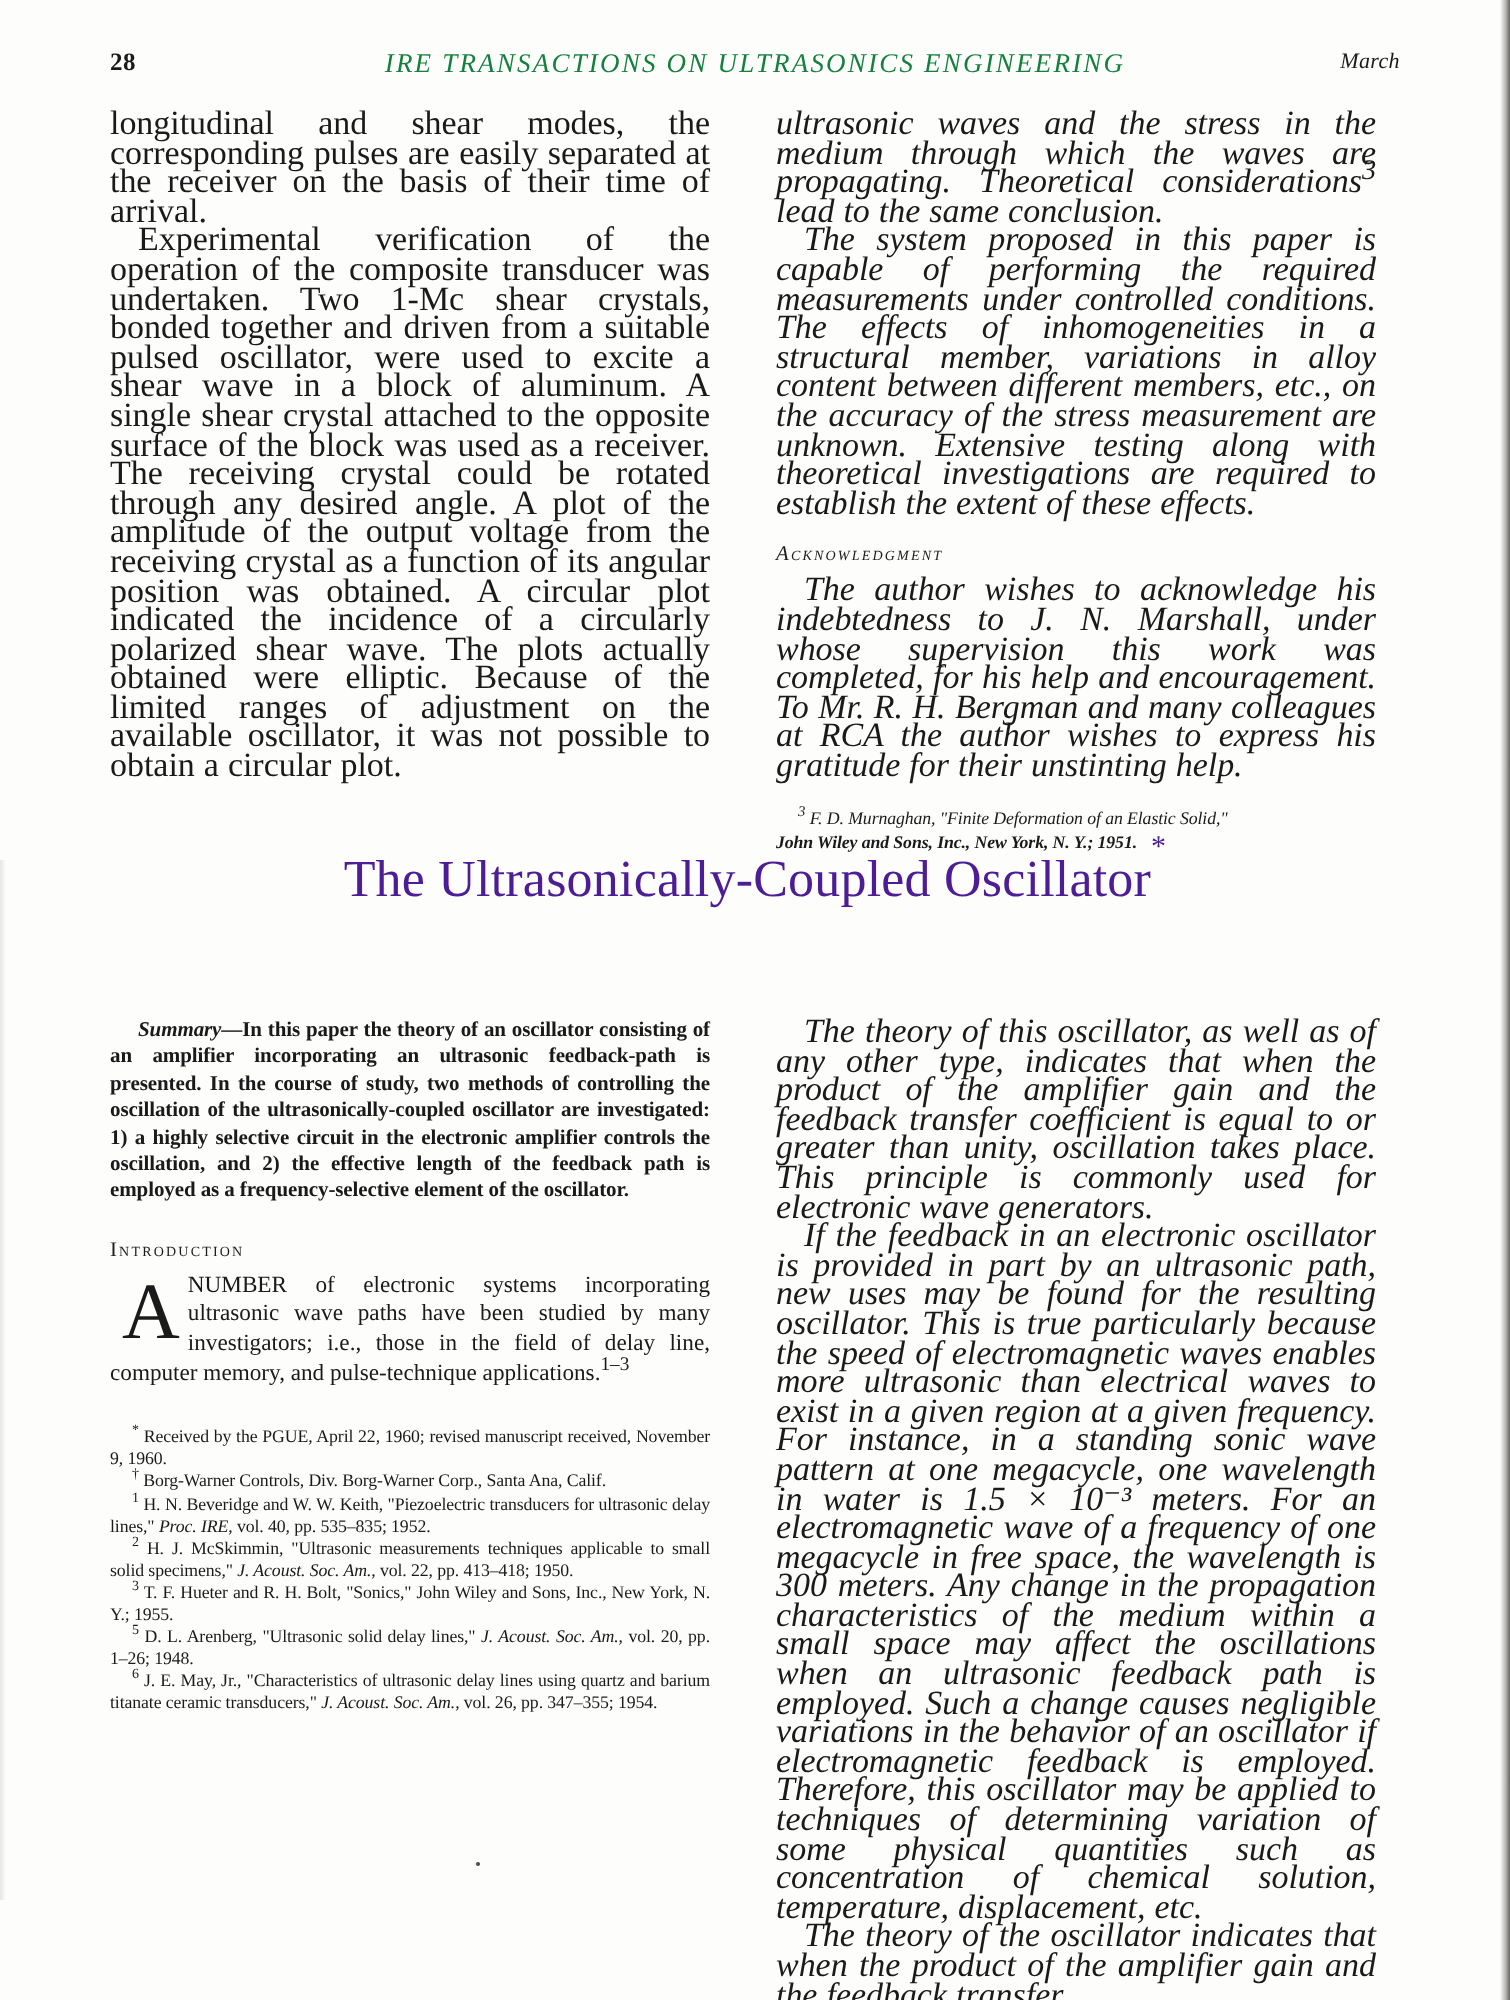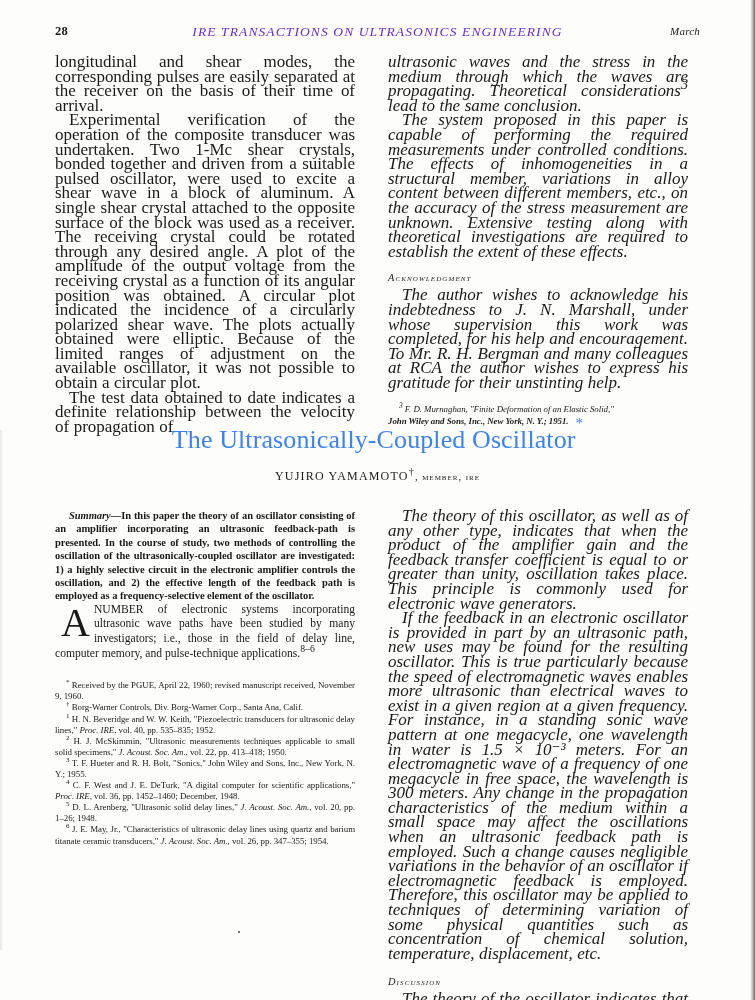--- a/index.html
+++ b/index.html
@@ -58,21 +58,21 @@
   }
   #journal-title {
     position: absolute;
     left: 0;
     right: 0;
     top: 0;
     text-align: center;
     font-style: italic;
     font-size: 13.5px;
     letter-spacing: 1.1px;
-    color: #6d28d9;
+    color: #15803d;
   }
   #issue-month {
     position: absolute;
     right: 0;
     top: 1px;
     font-style: italic;
     font-size: 11px;
     letter-spacing: 0.2px;
   }
 
@@ -118,21 +118,21 @@
     left: 55px;
     top: 425px;
     width: 645px;
     text-align: center;
   }
   #article-title {
     font-size: 26px;
     font-weight: normal;
     letter-spacing: 0.1px;
     margin: 0;
-    color: #3b82f6;
+    color: #4c1d95;
   }
   #article-title sup { font-size: 15px; top: -0.7em; position: relative; }
   #byline {
     margin-top: 14px;
     font-size: 12px;
     letter-spacing: 1.2px;
   }
   #byline .smallcaps {
     font-variant: small-caps;
     font-size: 10.5px;
@@ -211,67 +211,64 @@
     <span id="folio">28</span>
     <span id="journal-title">IRE TRANSACTIONS ON ULTRASONICS ENGINEERING</span>
     <span id="issue-month">March</span>
   </div>
 
   <div class="cols" style="top:55px;">
 
     <div class="col left">
       <p class="body cont">longitudinal and shear modes, the corresponding pulses are easily separated at the receiver on the basis of their time of arrival.</p>
       <p class="body">Experimental verification of the operation of the composite transducer was undertaken. Two 1-Mc shear crystals, bonded together and driven from a suitable pulsed oscillator, were used to excite a shear wave in a block of aluminum. A single shear crystal attached to the opposite surface of the block was used as a receiver. The receiving crystal could be rotated through any desired angle. A plot of the amplitude of the output voltage from the receiving crystal as a function of its angular position was obtained. A circular plot indicated the incidence of a circularly polarized shear wave. The plots actually obtained were elliptic. Because of the limited ranges of adjustment on the available oscillator, it was not possible to obtain a circular plot.</p>
-      <p class="body">The test data obtained to date indicates a definite relationship between the velocity of propagation of</p>
     </div>
 
     <div class="col right">
       <p class="body cont"><span>ultrasonic waves and the stress in the medium through which the waves are propagating. Theoretical considerations</span><sup>3</sup><span> lead to the same conclusion.</span></p>
       <p class="body">The system proposed in this paper is capable of performing the required measurements under controlled conditions. The effects of inhomogeneities in a structural member, variations in alloy content between different members, etc., on the accuracy of the stress measurement are unknown. Extensive testing along with theoretical investigations are required to establish the extent of these effects.</p>
       <h2 class="section">Acknowledgment</h2>
       <p class="body">The author wishes to acknowledge his indebtedness to J. N. Marshall, under whose supervision this work was completed, for his help and encouragement. To Mr. R. H. Bergman and many colleagues at RCA the author wishes to express his gratitude for their unstinting help.</p>
 
       <div style="height:14px"></div>
       <p class="ref-footnote"><sup>3</sup> <span>F. D. Murnaghan, "Finite Deformation of an Elastic Solid,"</span><br><b>John Wiley and Sons, Inc., New York, N. Y.; 1951.</b></p>
     </div>
   </div>
 
   <div id="article-head">
     <h1 id="article-title"><span>The Ultrasonically-Coupled Oscillator</span><sup>*</sup></h1>
-    <div id="byline"><span>YUJIRO YAMAMOTO</span><sup>†</sup><span class="smallcaps">, member, ire</span></div>
   </div>
 
   <div class="cols" style="top:509px;">
 
     <div class="col left">
 
       <p class="summary"><span class="lead">Summary</span><span>—</span><span>In this paper the theory of an oscillator consisting of an amplifier incorporating an ultrasonic feedback-path is presented. In the course of study, two methods of controlling the oscillation of the ultrasonically-coupled oscillator are investigated: 1) a highly selective circuit in the electronic amplifier controls the oscillation, and 2) the effective length of the feedback path is employed as a frequency-selective element of the oscillator.</span></p>
 
+      <h2 class="section" style="margin-top:17px;">Introduction</h2>
 
       <p class="dropcap-para"><span class="dropcap">A</span><span>NUMBER</span>
-        <span>of electronic systems incorporating ultrasonic wave paths have been studied by many investigators; i.e., those in the field of delay line, computer memory, and pulse-technique applications.</span><sup>8–6</sup></p>
+        <span>of electronic systems incorporating ultrasonic wave paths have been studied by many investigators; i.e., those in the field of delay line, computer memory, and pulse-technique applications.</span><sup>1–3</sup></p>
 
       <div style="height:19px"></div>
 
       <div class="footnotes">
         <p><sup>*</sup> <span>Received by the PGUE, April 22, 1960; revised manuscript received, November 9, 1960.</span></p>
         <p><sup>†</sup> <span>Borg-Warner Controls, Div. Borg-Warner Corp., Santa Ana, Calif.</span></p>
         <p><sup>1</sup> <span>H. N. Beveridge and W. W. Keith, "Piezoelectric transducers for ultrasonic delay lines," </span><i>Proc. IRE</i><span>, vol. 40, pp. 535–835; 1952.</span></p>
         <p><sup>2</sup> <span>H. J. McSkimmin, "Ultrasonic measurements techniques applicable to small solid specimens," </span><i>J. Acoust. Soc. Am.</i><span>, vol. 22, pp. 413–418; 1950.</span></p>
         <p><sup>3</sup> <span>T. F. Hueter and R. H. Bolt, "Sonics," John Wiley and Sons, Inc., New York, N. Y.; 1955.</span></p>
-        <p><sup>4</sup> <span>C. F. West and J. E. DeTurk, "A digital computer for scientific applications," </span><i>Proc. IRE</i><span>, vol. 36, pp. 1452–1460; December, 1948.</span></p>
         <p><sup>5</sup> <span>D. L. Arenberg, "Ultrasonic solid delay lines," </span><i>J. Acoust. Soc. Am.</i><span>, vol. 20, pp. 1–26; 1948.</span></p>
         <p><sup>6</sup> <span>J. E. May, Jr., "Characteristics of ultrasonic delay lines using quartz and barium titanate ceramic transducers," </span><i>J. Acoust. Soc. Am.</i><span>, vol. 26, pp. 347–355; 1954.</span></p>
       </div>
     </div>
 
     <div class="col right">
       <p class="body">The theory of this oscillator, as well as of any other type, indicates that when the product of the amplifier gain and the feedback transfer coefficient is equal to or greater than unity, oscillation takes place. This principle is commonly used for electronic wave generators.</p>
       <p class="body">If the feedback in an electronic oscillator is provided in part by an ultrasonic path, new uses may be found for the resulting oscillator. This is true particularly because the speed of electromagnetic waves enables more ultrasonic than electrical waves to exist in a given region at a given frequency. For instance, in a standing sonic wave pattern at one megacycle, one wavelength in water is 1.5 × 10⁻³ meters. For an electromagnetic wave of a frequency of one megacycle in free space, the wavelength is 300 meters. Any change in the propagation characteristics of the medium within a small space may affect the oscillations when an ultrasonic feedback path is employed. Such a change causes negligible variations in the behavior of an oscillator if electromagnetic feedback is employed. Therefore, this oscillator may be applied to techniques of determining variation of some physical quantities such as concentration of chemical solution, temperature, displacement, etc.</p>
-      <h2 class="section" style="margin-top:15px;">Discussion</h2>
       <p class="body">The theory of the oscillator indicates that when the product of the amplifier gain and the feedback transfer</p>
     </div>
   </div>
 
   <div id="scan-speck"></div>
   <div id="scan-edge-left"></div>
   <div id="scan-edge-right"></div>
 </div>
 
 </body></html>

